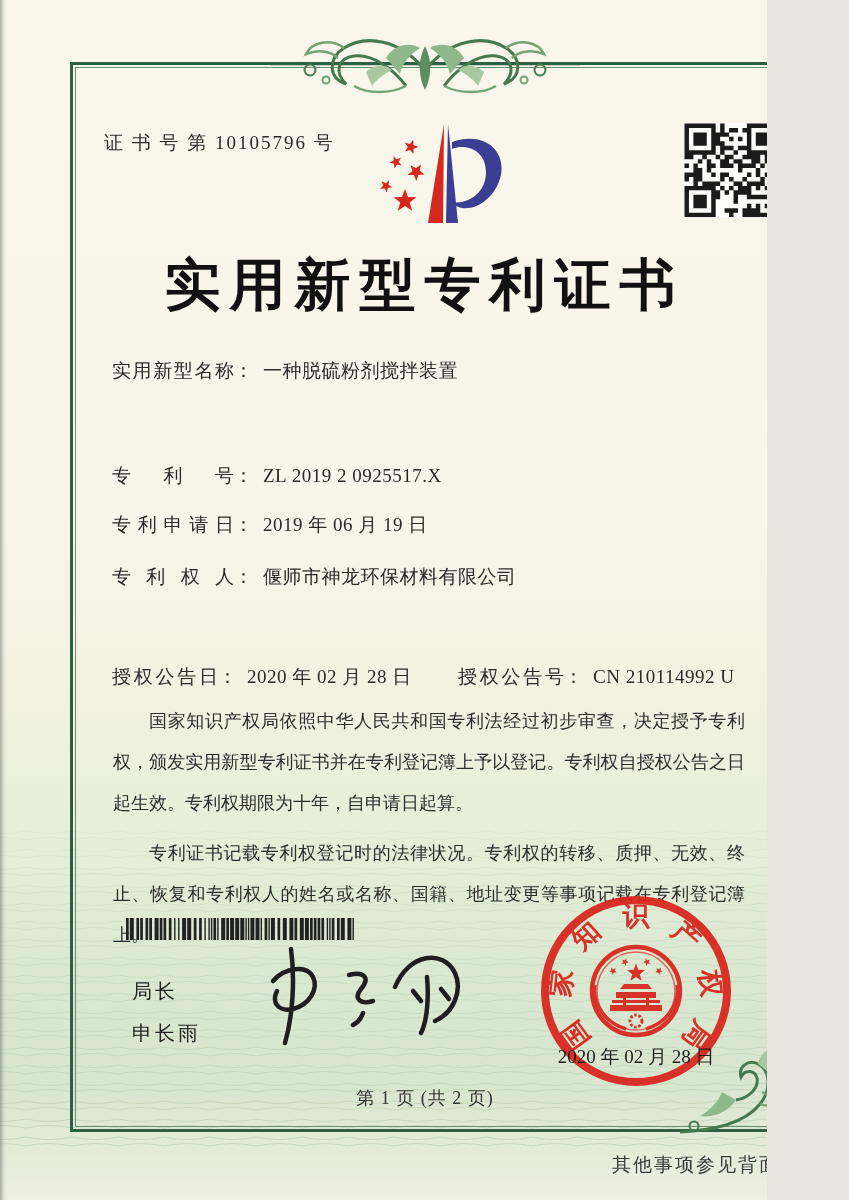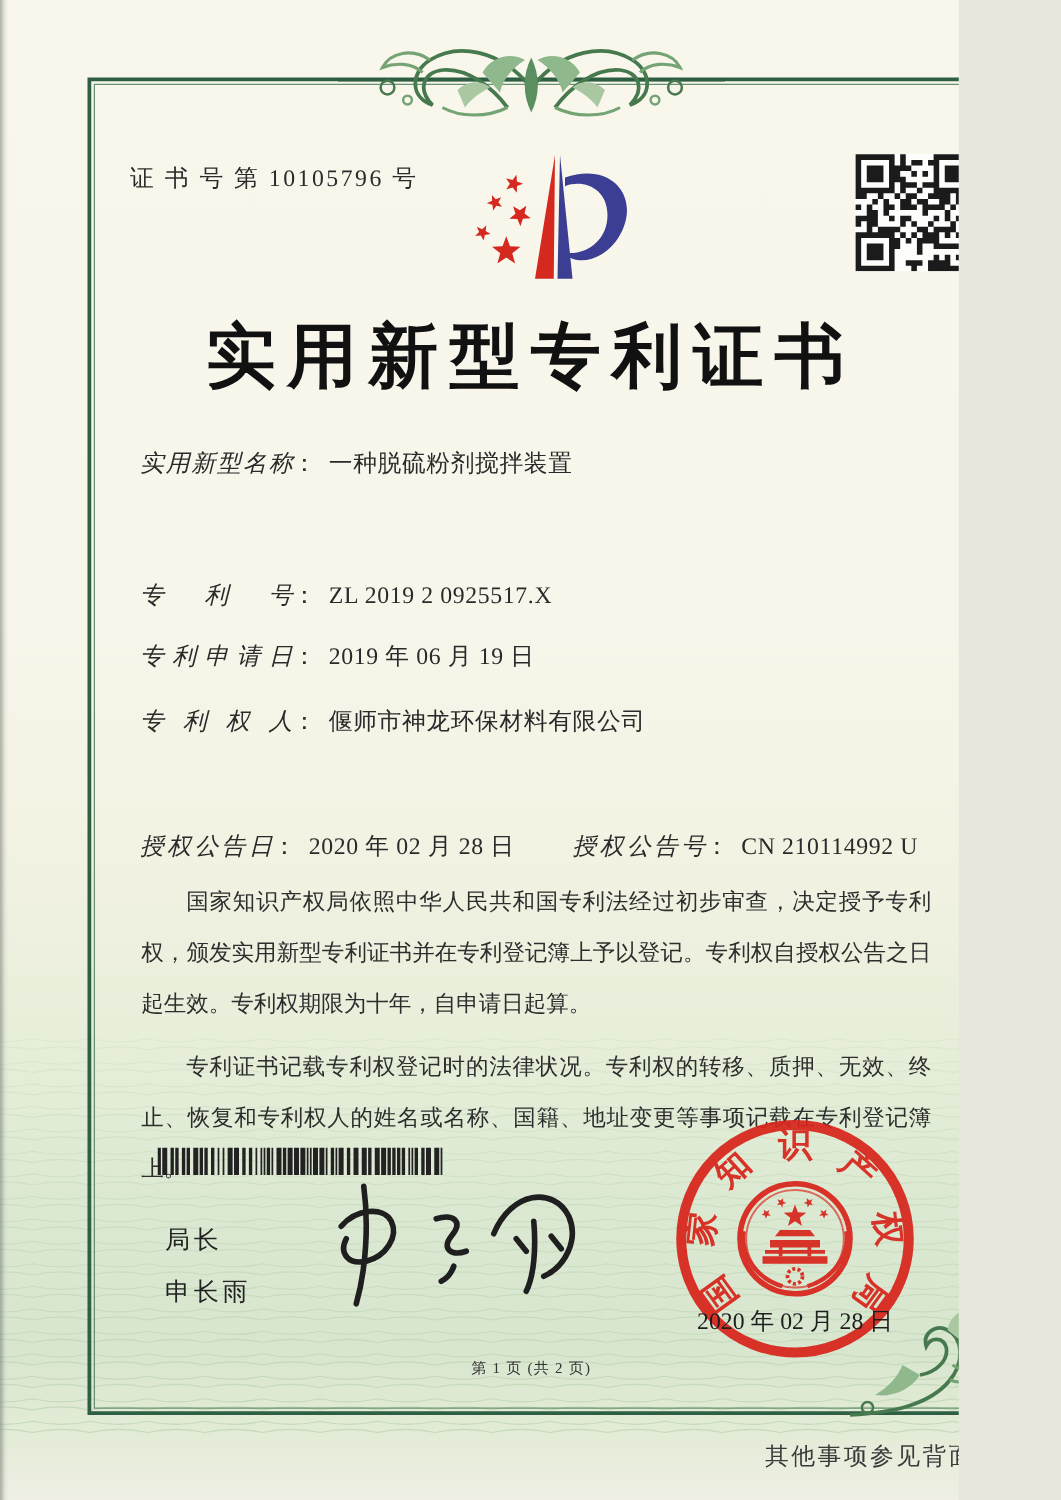--- a/index.html
+++ b/index.html
@@ -14,40 +14,40 @@
     background:linear-gradient(90deg,rgba(110,118,108,.55),rgba(200,204,194,.25) 60%,transparent);z-index:6;}
   .waves{position:absolute;left:0;top:828px;width:849px;height:330px;z-index:0;}
   .frame{position:absolute;left:70px;top:62px;width:710px;height:1064px;border:3px solid #2f5f43;z-index:1;}
   .frame-inner{position:absolute;inset:2px;border:1px solid #679070;}
   .cert-no{position:absolute;left:104px;top:130px;font-size:19px;letter-spacing:2px;color:#2b2b2b;z-index:2;}
   .logo{position:absolute;left:360px;top:104px;z-index:2;}
   .qr{position:absolute;left:684px;top:123px;z-index:2;}
   .title{position:absolute;left:0;width:849px;top:248px;text-align:center;
     font-size:56px;font-weight:700;letter-spacing:9px;color:#111;z-index:2;}
   .row{position:absolute;left:112px;font-size:19px;white-space:nowrap;color:#2a2a2a;z-index:2;}
-  .flabel{display:inline-block;width:122px;text-align:justify;text-align-last:justify;font-style:italic;}
+  .flabel{display:inline-block;width:122px;text-align:justify;text-align-last:justify;}
   .flabel-sm{width:106px;}
   .colon{margin-right:10px;}
   .fval{letter-spacing:.5px;}
   .grant2{position:absolute;left:346px;top:0;}
   .paras{position:absolute;left:113px;top:701px;width:632px;font-size:18px;line-height:41px;
     text-align:justify;color:#2d2d2d;z-index:2;}
   .paras p{margin:0;text-indent:2em;}
   .paras p + p{margin-top:9px;}
   .barcode{position:absolute;left:126px;top:918px;z-index:2;}
   .signer{position:absolute;left:132px;top:978px;font-size:20px;letter-spacing:3px;color:#222;z-index:2;}
   .signer div + div{margin-top:15px;}
   .signature{position:absolute;left:245px;top:935px;z-index:3;}
   .seal{position:absolute;left:536px;top:891px;z-index:4;opacity:.93;}
   .seal-date{position:absolute;left:536px;top:1044px;width:200px;text-align:center;
     font-size:19px;color:#1e1e1e;z-index:5;white-space:nowrap;}
   .orn-top{position:absolute;left:270px;top:28px;z-index:3;}
   .orn-corner{position:absolute;left:676px;top:1042px;z-index:3;}
   .footer-page{position:absolute;left:70px;width:710px;top:1086px;text-align:center;
-    font-size:12px;letter-spacing:1px;color:#333;z-index:2;}
+    font-size:18px;letter-spacing:1px;color:#333;z-index:2;}
   .back-note{position:absolute;left:70px;width:710px;top:1152px;text-align:right;
     font-size:19px;letter-spacing:2px;color:#3a3a3a;z-index:2;}
 </style>
 </head>
 <body>
 
 <div class="page">
 
   <div class="scan-edge"></div>
 

